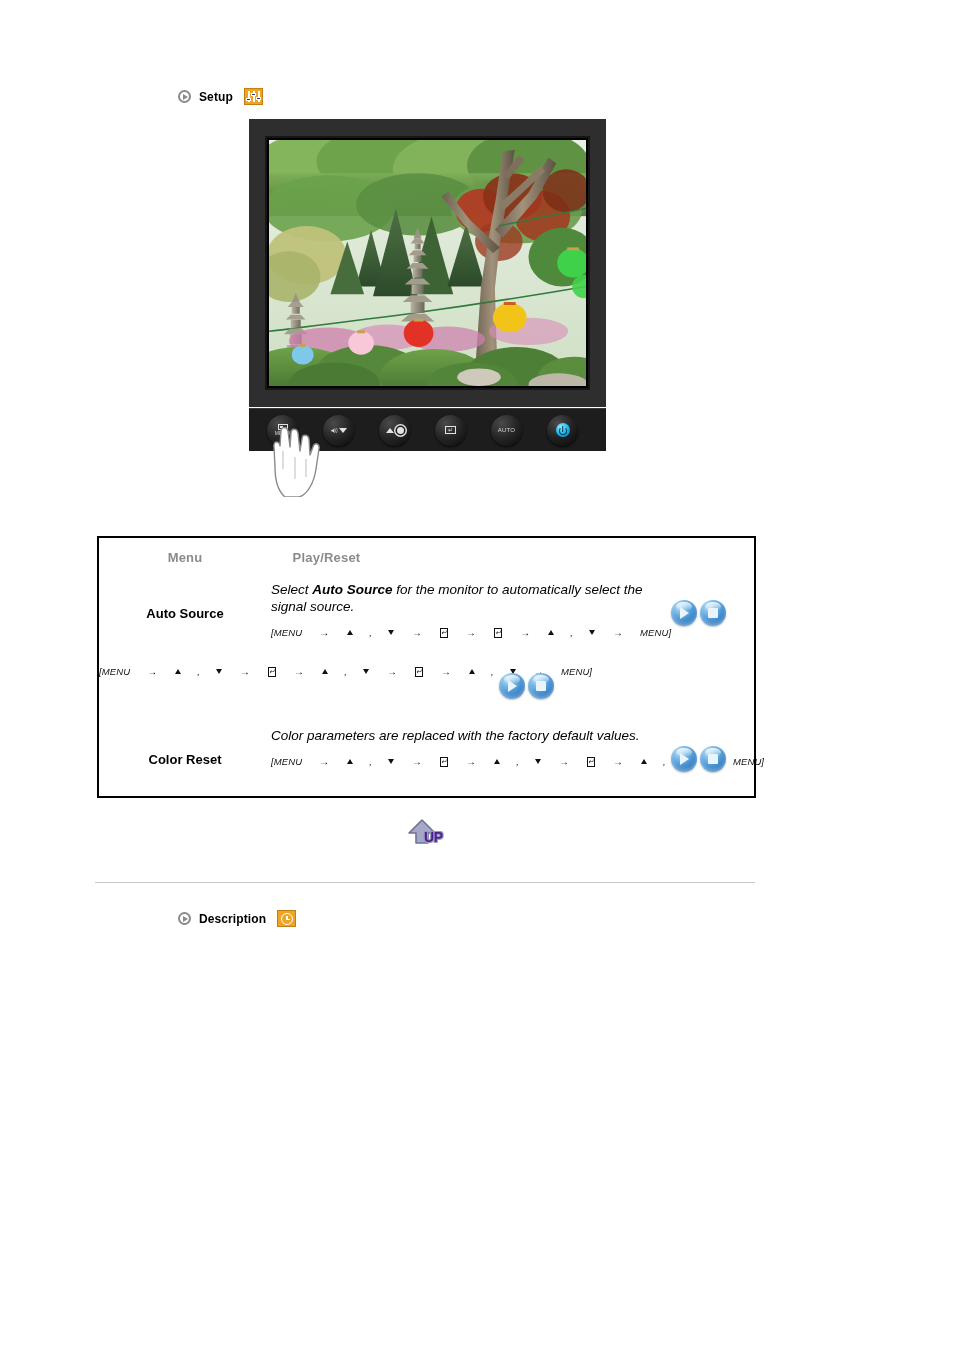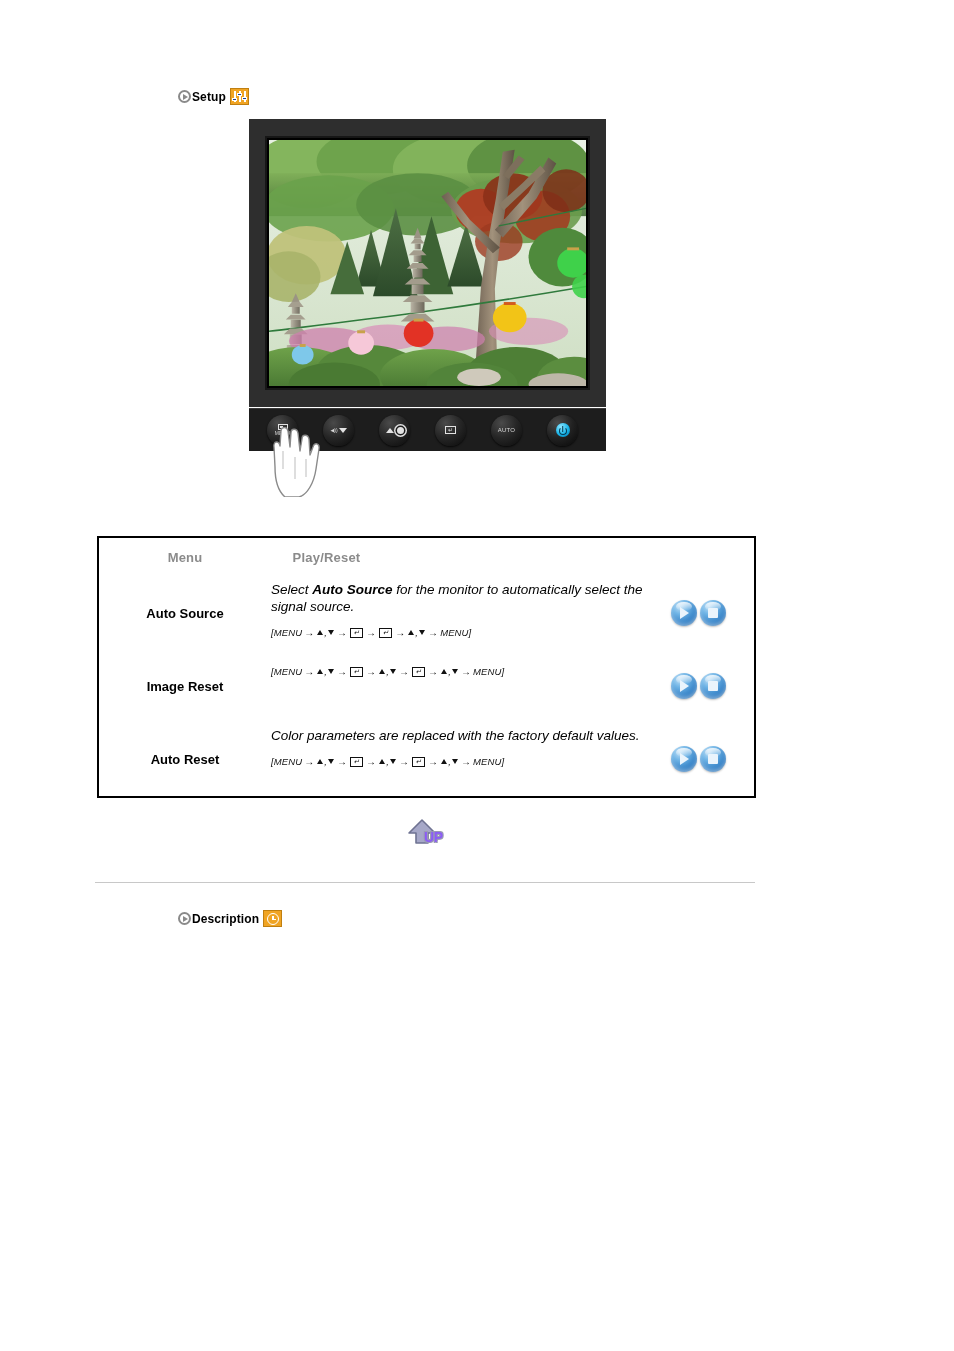--- a/index.html
+++ b/index.html
@@ -14,21 +14,21 @@
     font-family: "Liberation Sans", sans-serif;
     color: #000;
     overflow: hidden;
   }
 
   
   .section-head {
     position: absolute;
     display: flex;
     align-items: center;
-    gap: 1px;
+    gap: 8px;
     white-space: nowrap;
   }
   .bullet-icon {
     width: 13px;
     height: 13px;
     flex: 0 0 13px;
     position: relative;
     display: inline-block;
   }
   .bullet-icon::before {
@@ -307,21 +307,21 @@
     color: #000;
   }
   .desc-text b { font-weight: bold; }
   .seq {
     margin-top: 12px;
     font-size: 9.5px;
     color: #111;
     white-space: nowrap;
     display: flex;
     align-items: center;
-    gap: 1px;
+    gap: 16px;
     letter-spacing: 0.1px;
   }
   .seq .ar { margin: 0 1px; font-size: 10px; }
   .seq .tri-u {
     display: inline-block;
     width: 0; height: 0;
     border-left: 3px solid transparent;
     border-right: 3px solid transparent;
     border-bottom: 5px solid #111;
     margin: 0 0 1px 1px;
@@ -396,21 +396,21 @@
     height: 32px;
     display: flex;
     align-items: flex-end;
   }
   .up-text {
     position: absolute;
     left: 19px;
     top: 11px;
     font-size: 14px;
     font-weight: bold;
-    color: #8b5cf6;
+    color: #4c1d95;
     -webkit-text-stroke: 0px;
     text-shadow:
       -1px -1px 0 #9a9ab5, 1px -1px 0 #9a9ab5,
       -1px  1px 0 #9a9ab5, 1px  1px 0 #9a9ab5;
     letter-spacing: -0.3px;
   }
 
   
   #divider {
     position: absolute;
@@ -648,21 +648,20 @@
       <span class="orb">
           <i class="sym-play"></i>
         </span>
       <span class="orb">
           <i class="sym-stop"></i>
         </span>
     </div>
   </div>
 
   <div class="trow">
-    <div class="cell-menu col-menu">Image Reset</div>
     <div class="cell-desc col-desc">
       <div class="seq">
         <span>[MENU</span>
           <span class="ar">→</span>
         <span class="tri-u"></span>
           <span>,</span>
           <span class="tri-d"></span>
         <span class="ar">→</span>
         <span class="keybox">↵</span>
         <span class="ar">→</span>
@@ -683,21 +682,21 @@
       <span class="orb">
           <i class="sym-play"></i>
         </span>
       <span class="orb">
           <i class="sym-stop"></i>
         </span>
     </div>
   </div>
 
   <div class="trow">
-    <div class="cell-menu col-menu">Auto Reset</div>
+    <div class="cell-menu col-menu">Color Reset</div>
     <div class="cell-desc col-desc">
       <div class="desc-text">
         <span></span><b></b><span>Color parameters are replaced with the factory default values.</span>
       </div>
       <div class="seq">
         <span>[MENU</span>
           <span class="ar">→</span>
         <span class="tri-u"></span>
           <span>,</span>
           <span class="tri-d"></span>

